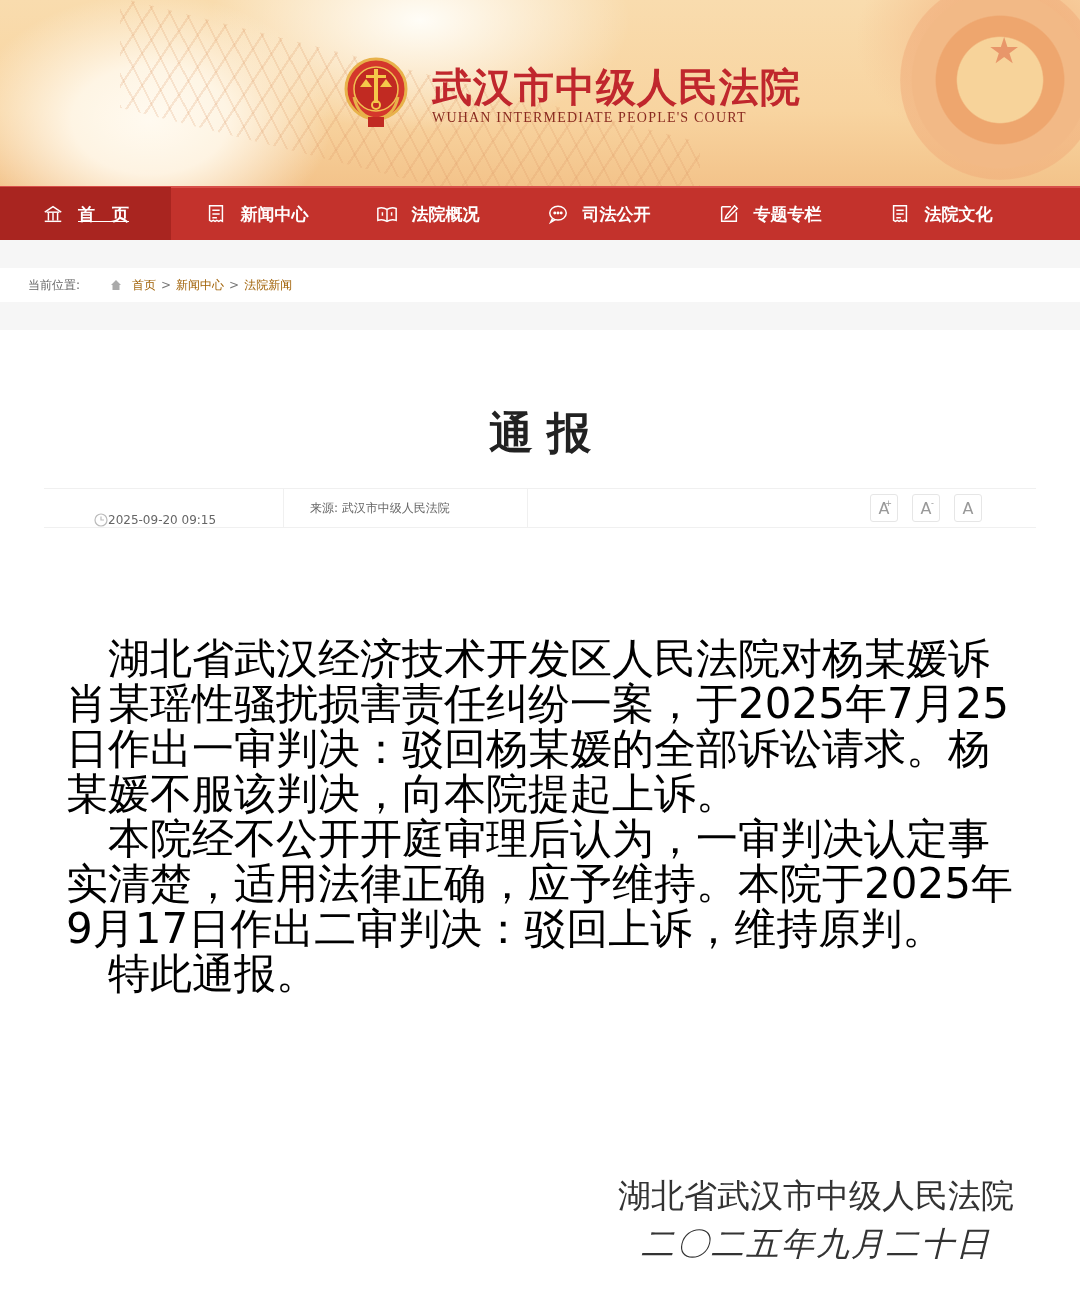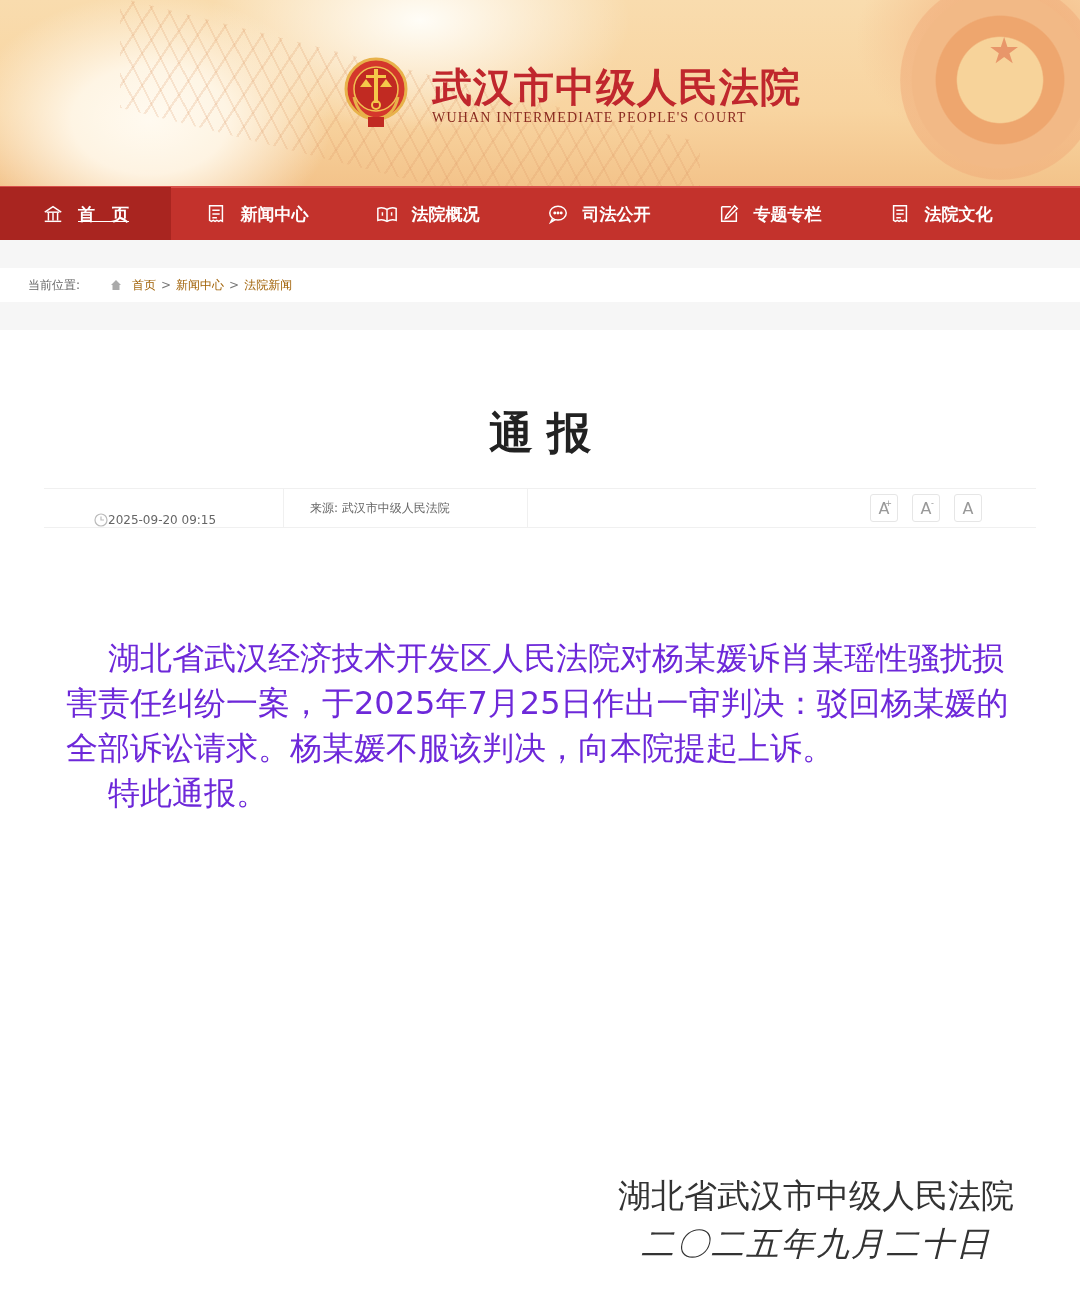--- a/index.html
+++ b/index.html
@@ -80,21 +80,21 @@
   .meta .source { width: 244px; padding-left: 26px; border-right: 1px solid #f0f0f0; height: 100%; display: flex; align-items: center; }
   .meta .font-btns { margin-left: auto; display: flex; gap: 14px; padding-right: 54px; }
   .font-btn {
     width: 28px; height: 28px; border: 1px solid #e6e6e6; border-radius: 3px;
     display: flex; align-items: center; justify-content: center; color: #999; font-size: 16px; position: relative; cursor: pointer;
   }
   .font-btn sup { font-size: 8px; position: absolute; top: 4px; right: 5px; }
 
   .body-text {
     position: absolute; left: 66px; top: 636px; width: 950px;
-    font-size: 32px; line-height: 45px; color: #6d28d9;
+    font-size: 42px; line-height: 45px; color: #000000;
   }
   .body-text p { text-indent: 42px; }
 
   .signature {
     position: absolute; right: 66px; top: 1126px; text-align: center;
     font-size: 33px; line-height: 48px; color: #333; margin-top: 46px;
   }
   .signature .org { letter-spacing: 0px; }
   .signature .date { letter-spacing: 2px; font-style: italic; }
 </style>
@@ -198,19 +198,20 @@
   <div class="source">来源: 武汉市中级人民法院</div>
   <div class="font-btns">
     <div class="font-btn">A<sup>+</sup></div>
     <div class="font-btn">A<sup>-</sup></div>
     <div class="font-btn">A</div>
   </div>
 </div>
 
 <div class="body-text">
   <p>湖北省武汉经济技术开发区人民法院对杨某媛诉肖某瑶性骚扰损害责任纠纷一案，于2025年7月25日作出一审判决：驳回杨某媛的全部诉讼请求。杨某媛不服该判决，向本院提起上诉。</p>
+  <p>本院经不公开开庭审理后认为，一审判决认定事实清楚，适用法律正确，应予维持。本院于2025年9月17日作出二审判决：驳回上诉，维持原判。</p>
   <p>特此通报。</p>
 </div>
 
 <div class="signature">
   <div class="org">湖北省武汉市中级人民法院</div>
   <div class="date">二〇二五年九月二十日</div>
 </div>
 
 </body></html>

